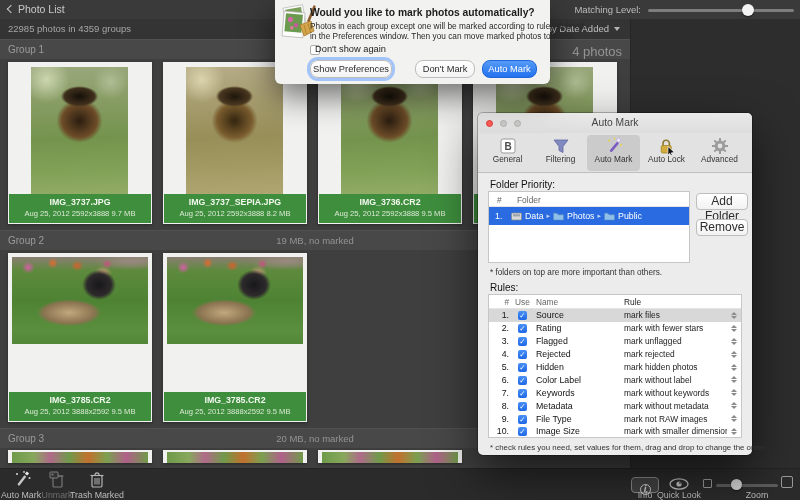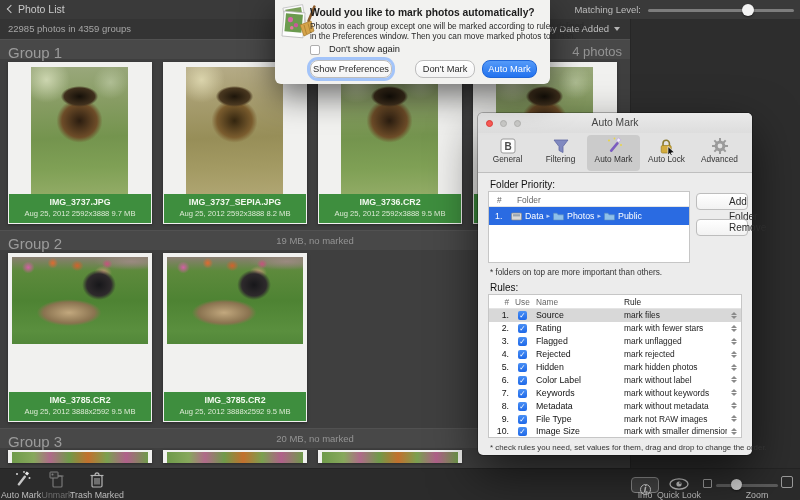--- a/index.html
+++ b/index.html
@@ -20,21 +20,21 @@
     box-shadow:0 1px 2px rgba(0,0,0,.5); }
 
   
   .photolist { left:0; top:19px; width:630px; height:481px; background:#3f3f3f; z-index:1; }
   .statsbar { left:0; top:0; width:630px; height:20px; background:#343434; }
   .stats { left:8px; top:4px; color:#a6a6a6; font-size:9.5px; }
   .sortctl { right:6px; top:2px; height:16px; color:#c0c0c0; font-size:9.5px; padding:2px 4px; }
   .tri-down { display:inline-block; width:0; height:0; border-left:3.5px solid transparent;
     border-right:3.5px solid transparent; border-top:4.5px solid #b5b5b5; margin-left:5px; position:relative; top:-1px;}
   .ghead { left:0; width:630px; height:20px; background:#484848; border-top:1px solid #515151; }
-  .gname { left:8px; top:4px; color:#9b9b9b; font-size:15px; }
+  .gname { left:8px; top:4px; color:#9b9b9b; font-size:10px; }
   .ginfo-r { right:8px; top:4px; color:#949494; font-size:13px; }
   .ginfo-c { left:0; right:0; top:4px; text-align:center; color:#949494; font-size:9.5px; }
 
   .card { position:absolute; width:144px; background:#f1f1ef; box-shadow:0 1px 3px rgba(0,0,0,.35); }
   .plabel { position:absolute; left:1px; right:1px; bottom:1px; height:29px; background:#3e8e3e;
     text-align:center; color:#f2f8ee; }
   .fname { font-size:8.8px; margin-top:3px; font-weight:bold; }
   .fmeta { font-size:7.6px; margin-top:2px; color:#dcead4; }
   .photo { position:absolute; }
 
@@ -84,21 +84,21 @@
   .ztrack { position:absolute; left:716px; top:15px; width:62px; height:3px; background:#5c5c5c; border-radius:2px; }
   .zknob { position:absolute; left:731px; top:10px; width:11px; height:11px; border-radius:50%; background:#cdcdcd;
     box-shadow:0 1px 2px rgba(0,0,0,.5); }
 
   
   .dialog { left:275px; top:0; width:275px; height:84px; background:#f2f2f0; z-index:10;
     border-radius:0 0 6px 6px; box-shadow:0 12px 32px rgba(0,0,0,.55); }
   .dtitle { left:35px; top:7px; font-size:10.3px; font-weight:bold; color:#1c1c1c; }
   .dbody { left:35px; font-size:8.3px; color:#2a2a2a; }
   .dcheck { left:35px; top:45px; width:10px; height:10px; background:#fff; border:1px solid #aeaeae; border-radius:2px; }
-  .dchecklbl { left:54px; top:44px; font-size:9.3px; color:#1c1c1c; }
+  .dchecklbl { left:40px; top:44px; font-size:9.3px; color:#1c1c1c; }
   .dbtn { position:absolute; top:60px; height:18px; border-radius:8px; font-size:9.3px; color:#2c2c2c;
     background:linear-gradient(#ffffff,#f3f3f3); border:1px solid #bdbdbd; text-align:center; line-height:16px; }
   .dbtn-prefs { left:35px; width:82px; box-shadow:0 0 0 3px rgba(110,165,255,.6); }
   .dbtn-dont { left:140px; width:60px; }
   .dbtn-auto { left:207px; width:55px; background:linear-gradient(#559af8,#2272ef); border:1px solid #1f66d8; color:#fff; }
 
   
   .amwin { left:478px; top:113px; width:274px; height:342px; background:#ececec; z-index:9;
     border-radius:5px; box-shadow:0 18px 48px rgba(0,0,0,.6), 0 0 0 1px rgba(0,0,0,.25); }
   .amtitle { left:0; top:0; width:274px; height:20px; background:linear-gradient(#eaeaea,#dddddd);
@@ -109,21 +109,21 @@
   .amtab { width:53px; height:36px; margin-top:2px; text-align:center; border-radius:4px; }
   .amtab.sel { background:#cbcbcb; }
   .amtab svg { display:block; margin:2px auto 0; }
   .amtab .tlabel { font-size:8.3px; color:#333; margin-top:-1px; }
   .amlbl { font-size:10px; color:#111; font-weight:500; }
   .ftable { left:10px; top:78px; width:202px; height:72px; background:#fff; border:1px solid #c6c6c6; }
   .fhead { height:15px; border-bottom:1px solid #e4e4e4; font-size:8.4px; color:#666; }
   .frow { height:18px; background:#2a6be2; color:#fff; font-size:8.8px; display:flex; align-items:center; padding-left:6px; }
   .frow .sep { color:#bcd3f5; font-size:7px; margin:0 3px; }
   .ambtn { position:absolute; width:52px; height:17px; background:linear-gradient(#ffffff,#f2f2f2);
-    border:1px solid #bdbdbd; border-radius:4px; font-size:10px; color:#2c2c2c; text-align:center; line-height:15px;padding-left:32px; }
+    border:1px solid #bdbdbd; border-radius:4px; font-size:12px; color:#2c2c2c; text-align:center; line-height:15px; }
   .note { font-size:8.2px; color:#333; }
   .rtable { left:10px; top:181px; width:254px; height:144px; background:#fff; border:1px solid #c6c6c6; }
   .rhead { display:flex; height:14px; border-bottom:1px solid #e4e4e4; font-size:8.3px; color:#666; align-items:center; }
   .rrow { display:flex; height:12.9px; align-items:center; font-size:8.8px; color:#111; }
   .rrow.sel { background:#d8d8d8; }
   .rn { width:20px; text-align:right; }
   .rc { width:27px; text-align:center; }
   .rname { width:88px; }
   .rrule { flex:1; font-size:8.4px; color:#222; }
   .chk { display:inline-block; width:9px; height:9px; border-radius:2px;

